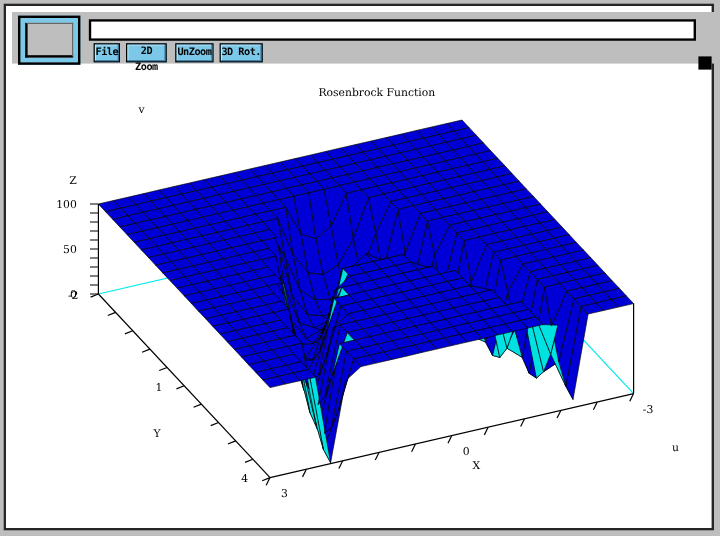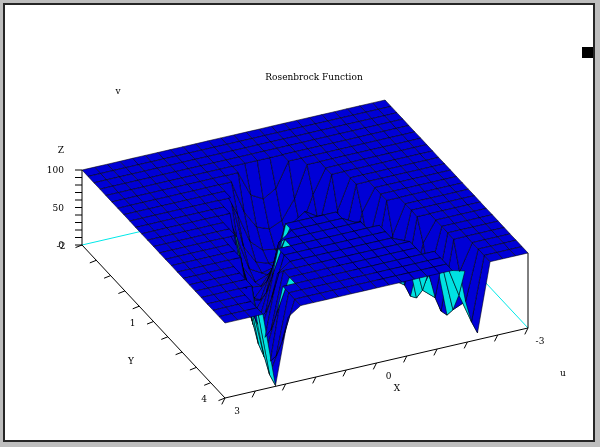--- a/index.html
+++ b/index.html
@@ -26,20 +26,30 @@
   #btn-rot3d{left:173px;width:36px;}
   #grip{position:absolute;left:577px;top:42px;width:11px;height:11px;background:#000;}
   #plot3d{position:absolute;left:6px;top:48px;}
   #plot3d text{font-family:"DejaVu Serif","Liberation Serif",serif;font-size:9px;fill:#000;}
 </style>
 </head>
 <body>
 
 <div id="app">
   <div id="frame">
+    <div id="toolbar">
+      <div id="panel">
+        <div id="panel-inner"></div>
+      </div>
+      <input id="entry" type="text" value="" style="">
+      <button class="tb-btn" id="btn-file">File</button>
+      <button class="tb-btn" id="btn-zoom2d">2D Zoom</button>
+      <button class="tb-btn" id="btn-unzoom">UnZoom</button>
+      <button class="tb-btn" id="btn-rot3d">3D Rot.</button>
+    </div>
     <div id="grip"></div>
     <svg id="plot3d" width="586" height="389" viewBox="6 48 586 389">
         <g>
           <line x1="77.00400000000002" y1="240.00099999999998" x2="380.004" y2="169.999" stroke="#00E8E8" stroke-width="1"></line>
           <line x1="523.002" y1="322.999" x2="380.004" y2="169.999" stroke="#00E8E8" stroke-width="1"></line>
           <line x1="380.004" y1="169.999" x2="380.004" y2="94.999" stroke="#00E8E8" stroke-width="1"></line>
         </g>
         <g>
           <polygon points="263.5,258.2 250.9,257.0 256.9,268.0 269.5,262.2" fill="#0000D6" stroke="#000000" stroke-width="0.55" stroke-linejoin="round"></polygon>
           <polygon points="276.2,255.3 263.5,258.2 269.5,262.2 282.1,256.9" fill="#0000D6" stroke="#000000" stroke-width="0.55" stroke-linejoin="round"></polygon>

